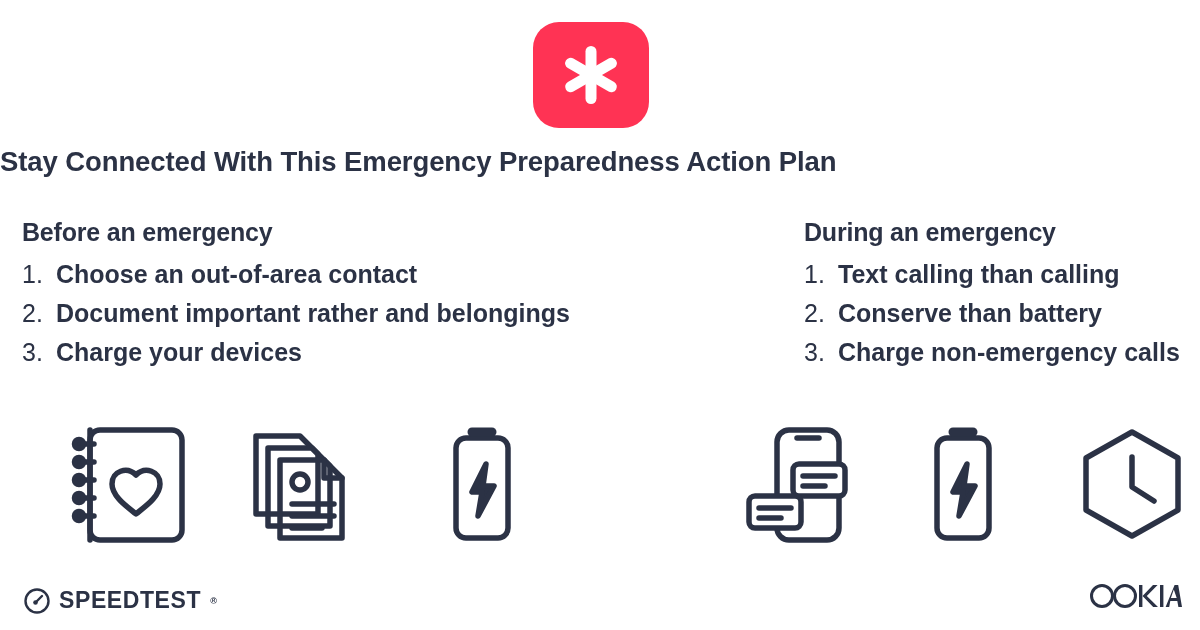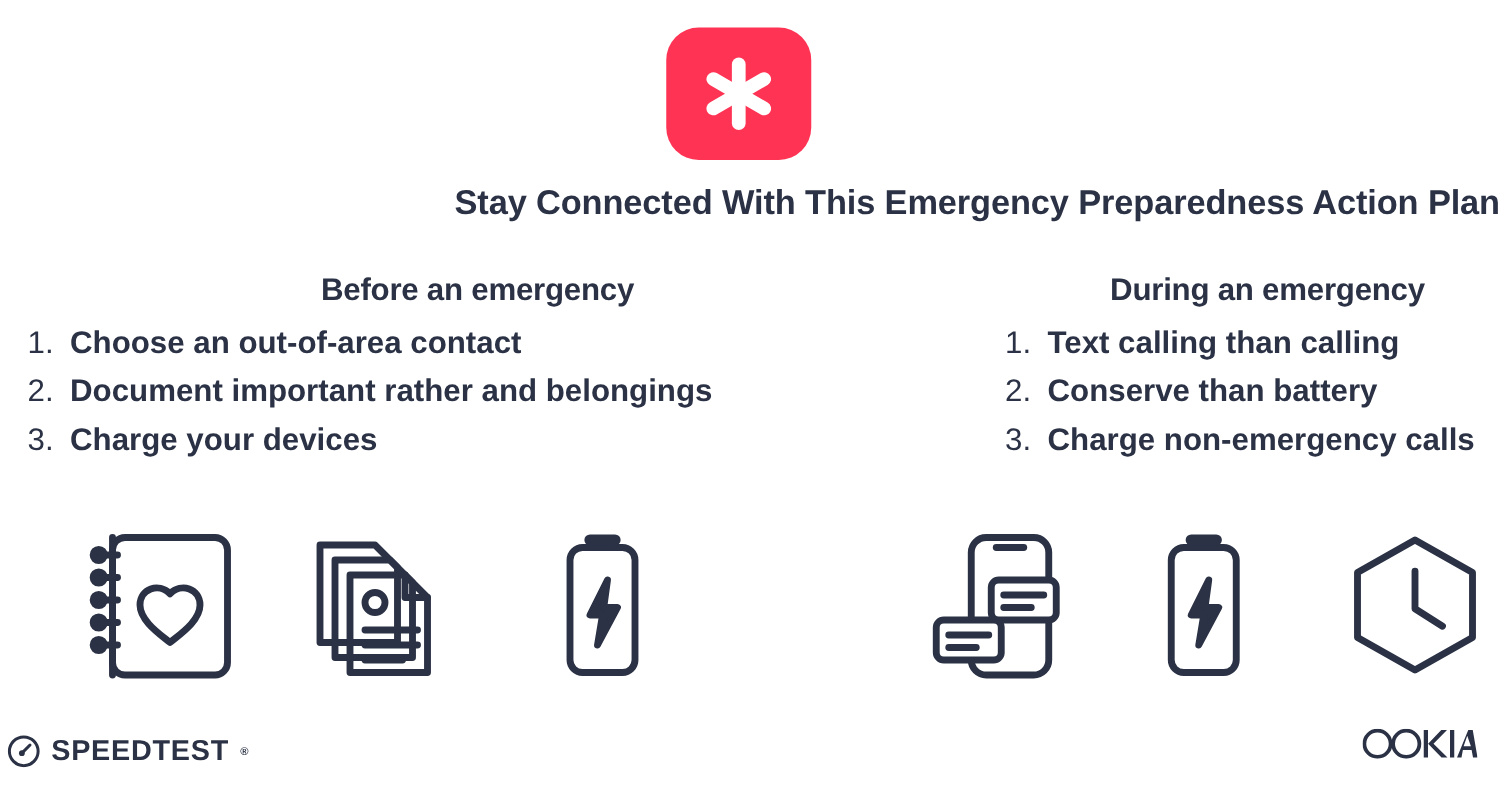--- a/index.html
+++ b/index.html
@@ -31,21 +31,21 @@
     left: 50%;
     top: 50%;
     transform: translate(-50%, -50%);
   }
 
   .headline {
     position: absolute;
     top: 146px;
     left: 0;
     width: 1200px;
-    text-align: right;
+    text-align: left;
     font-size: 27.5px;
     font-weight: bold;
     color: #2b3245;
     letter-spacing: -0.1px;
   }
 
   .columns {
     position: absolute;
     top: 218px;
     left: 0;
@@ -58,21 +58,20 @@
   }
   .col-left { left: 22px; width: 720px; }
   .col-right { left: 804px; width: 420px; }
 
   .col-title {
     font-size: 25px;
     font-weight: bold;
     color: #2b3245;
     margin: 0 0 8px 0;
     letter-spacing: -0.2px;
-    text-align: center;
   }
 
   ol.steps {
     list-style: none;
     margin: 0;
     padding: 0;
   }
   ol.steps li {
     display: flex;
     align-items: baseline;
@@ -109,21 +108,21 @@
     width: 120px;
     height: 130px;
     display: flex;
     align-items: center;
     justify-content: center;
   }
   .icon-box svg { display: block; }
 
   .footer-left {
     position: absolute;
-    left: 6px;
+    left: 24px;
     bottom: 16px;
     display: flex;
     align-items: center;
     gap: 9px;
   }
   .speedtest-word {
     font-size: 23px;
     font-weight: bold;
     letter-spacing: 0.6px;
     color: #2b3245;

